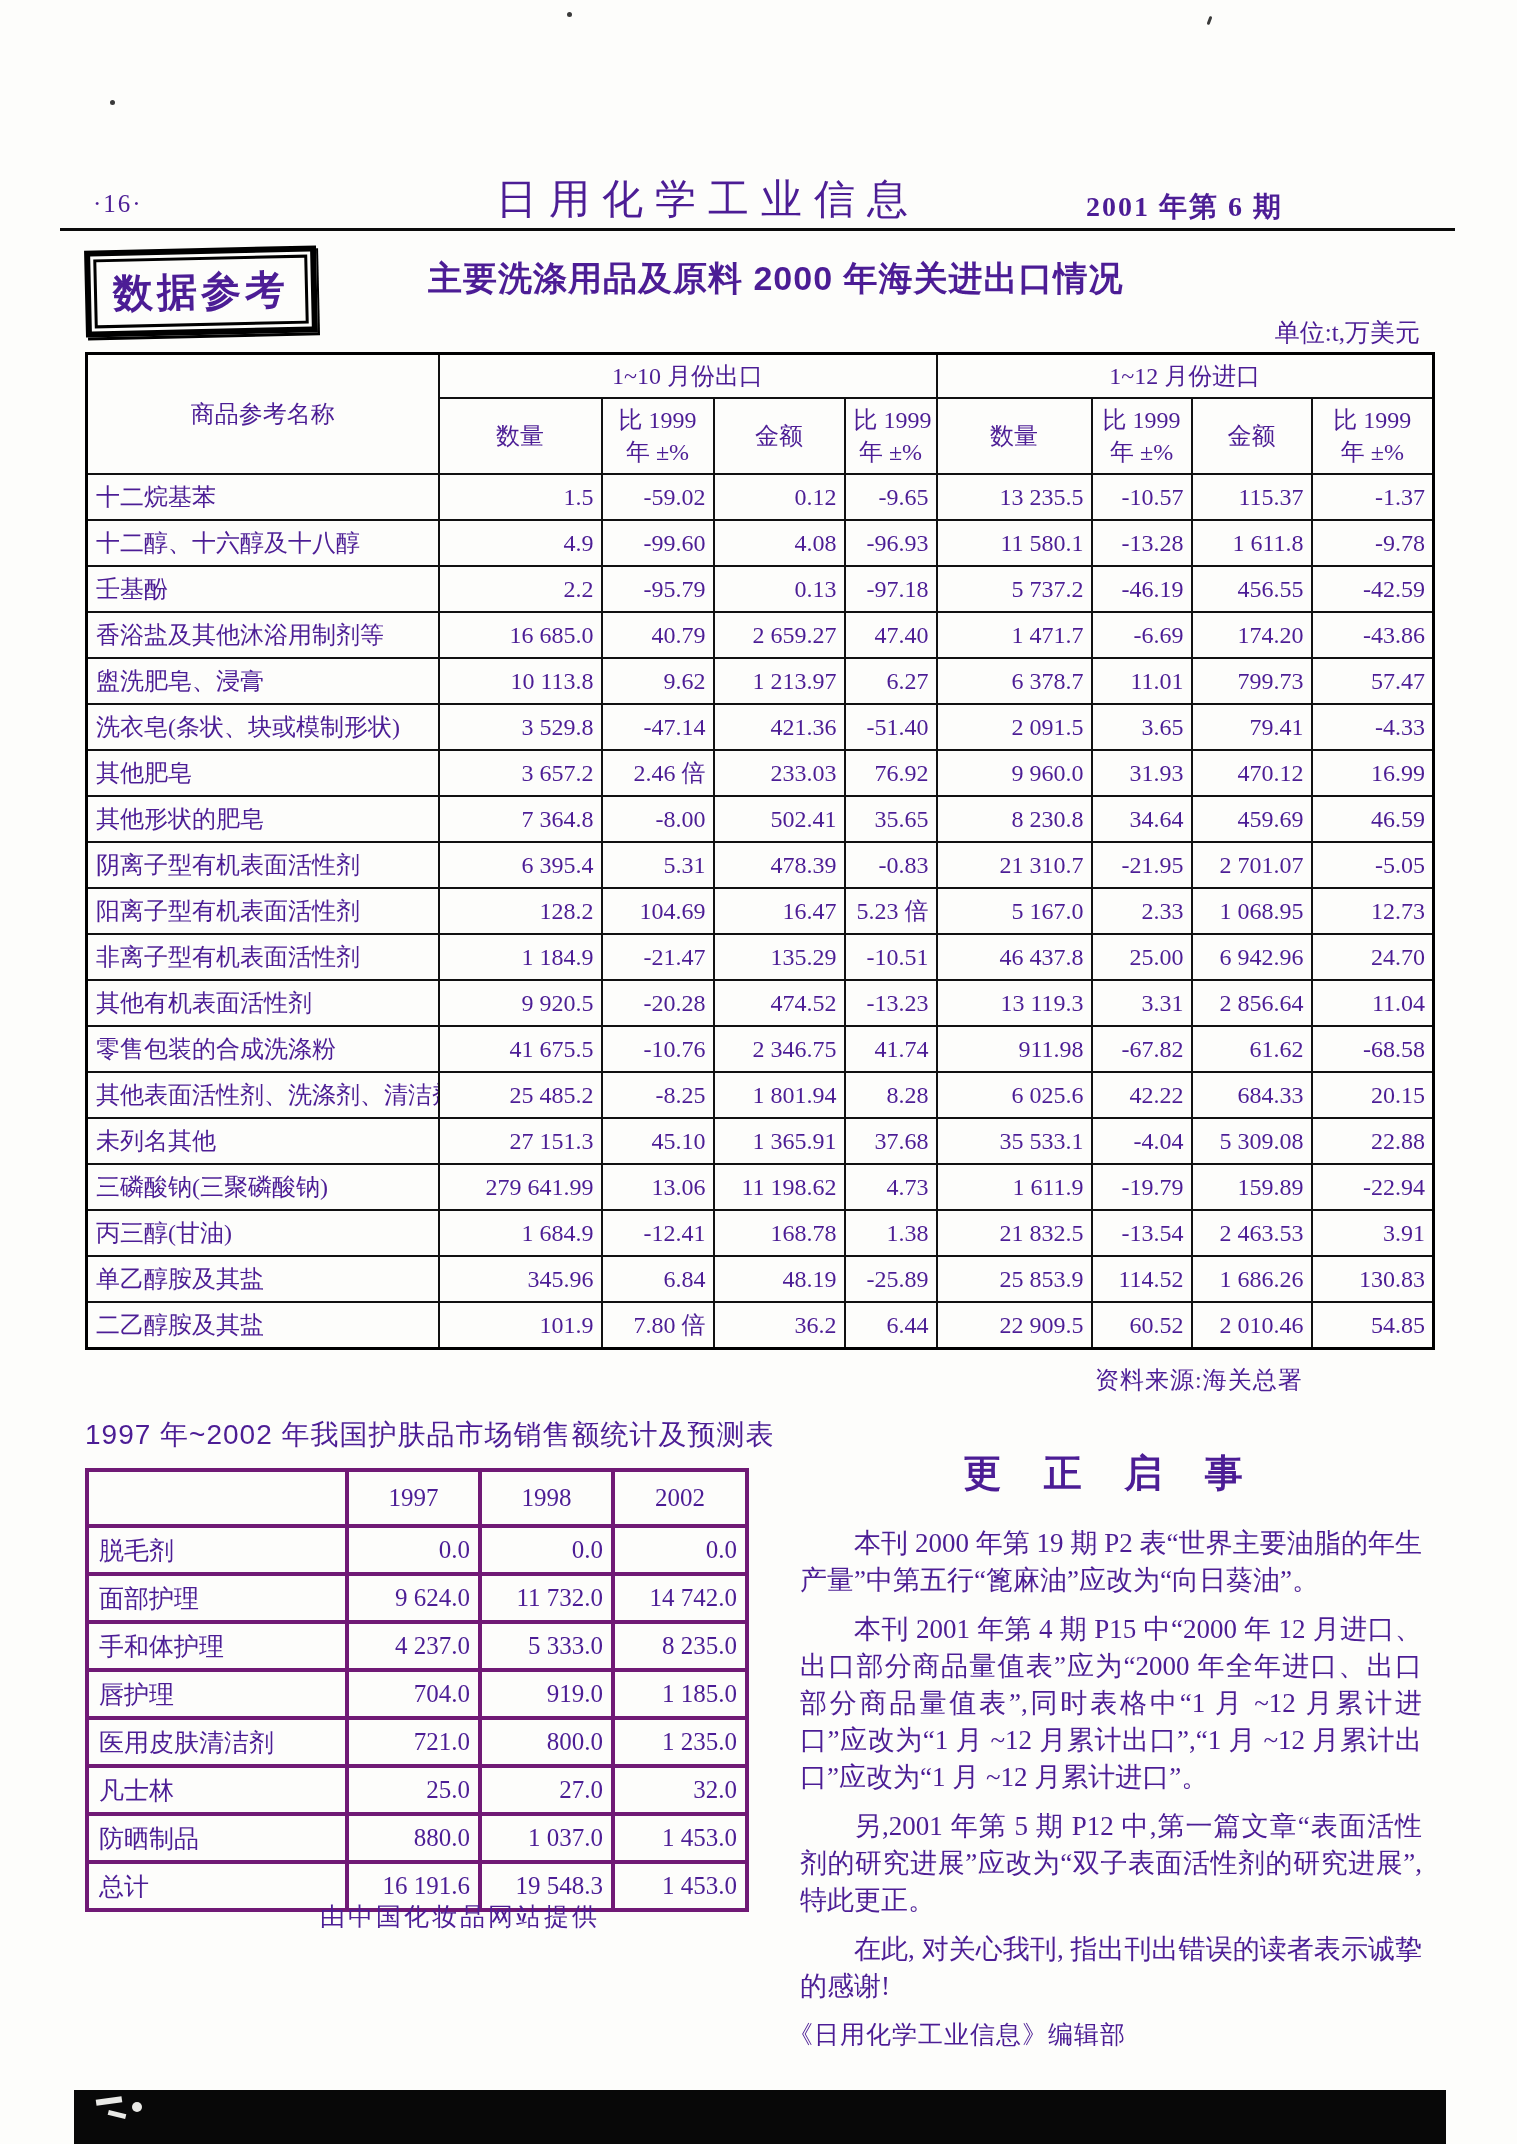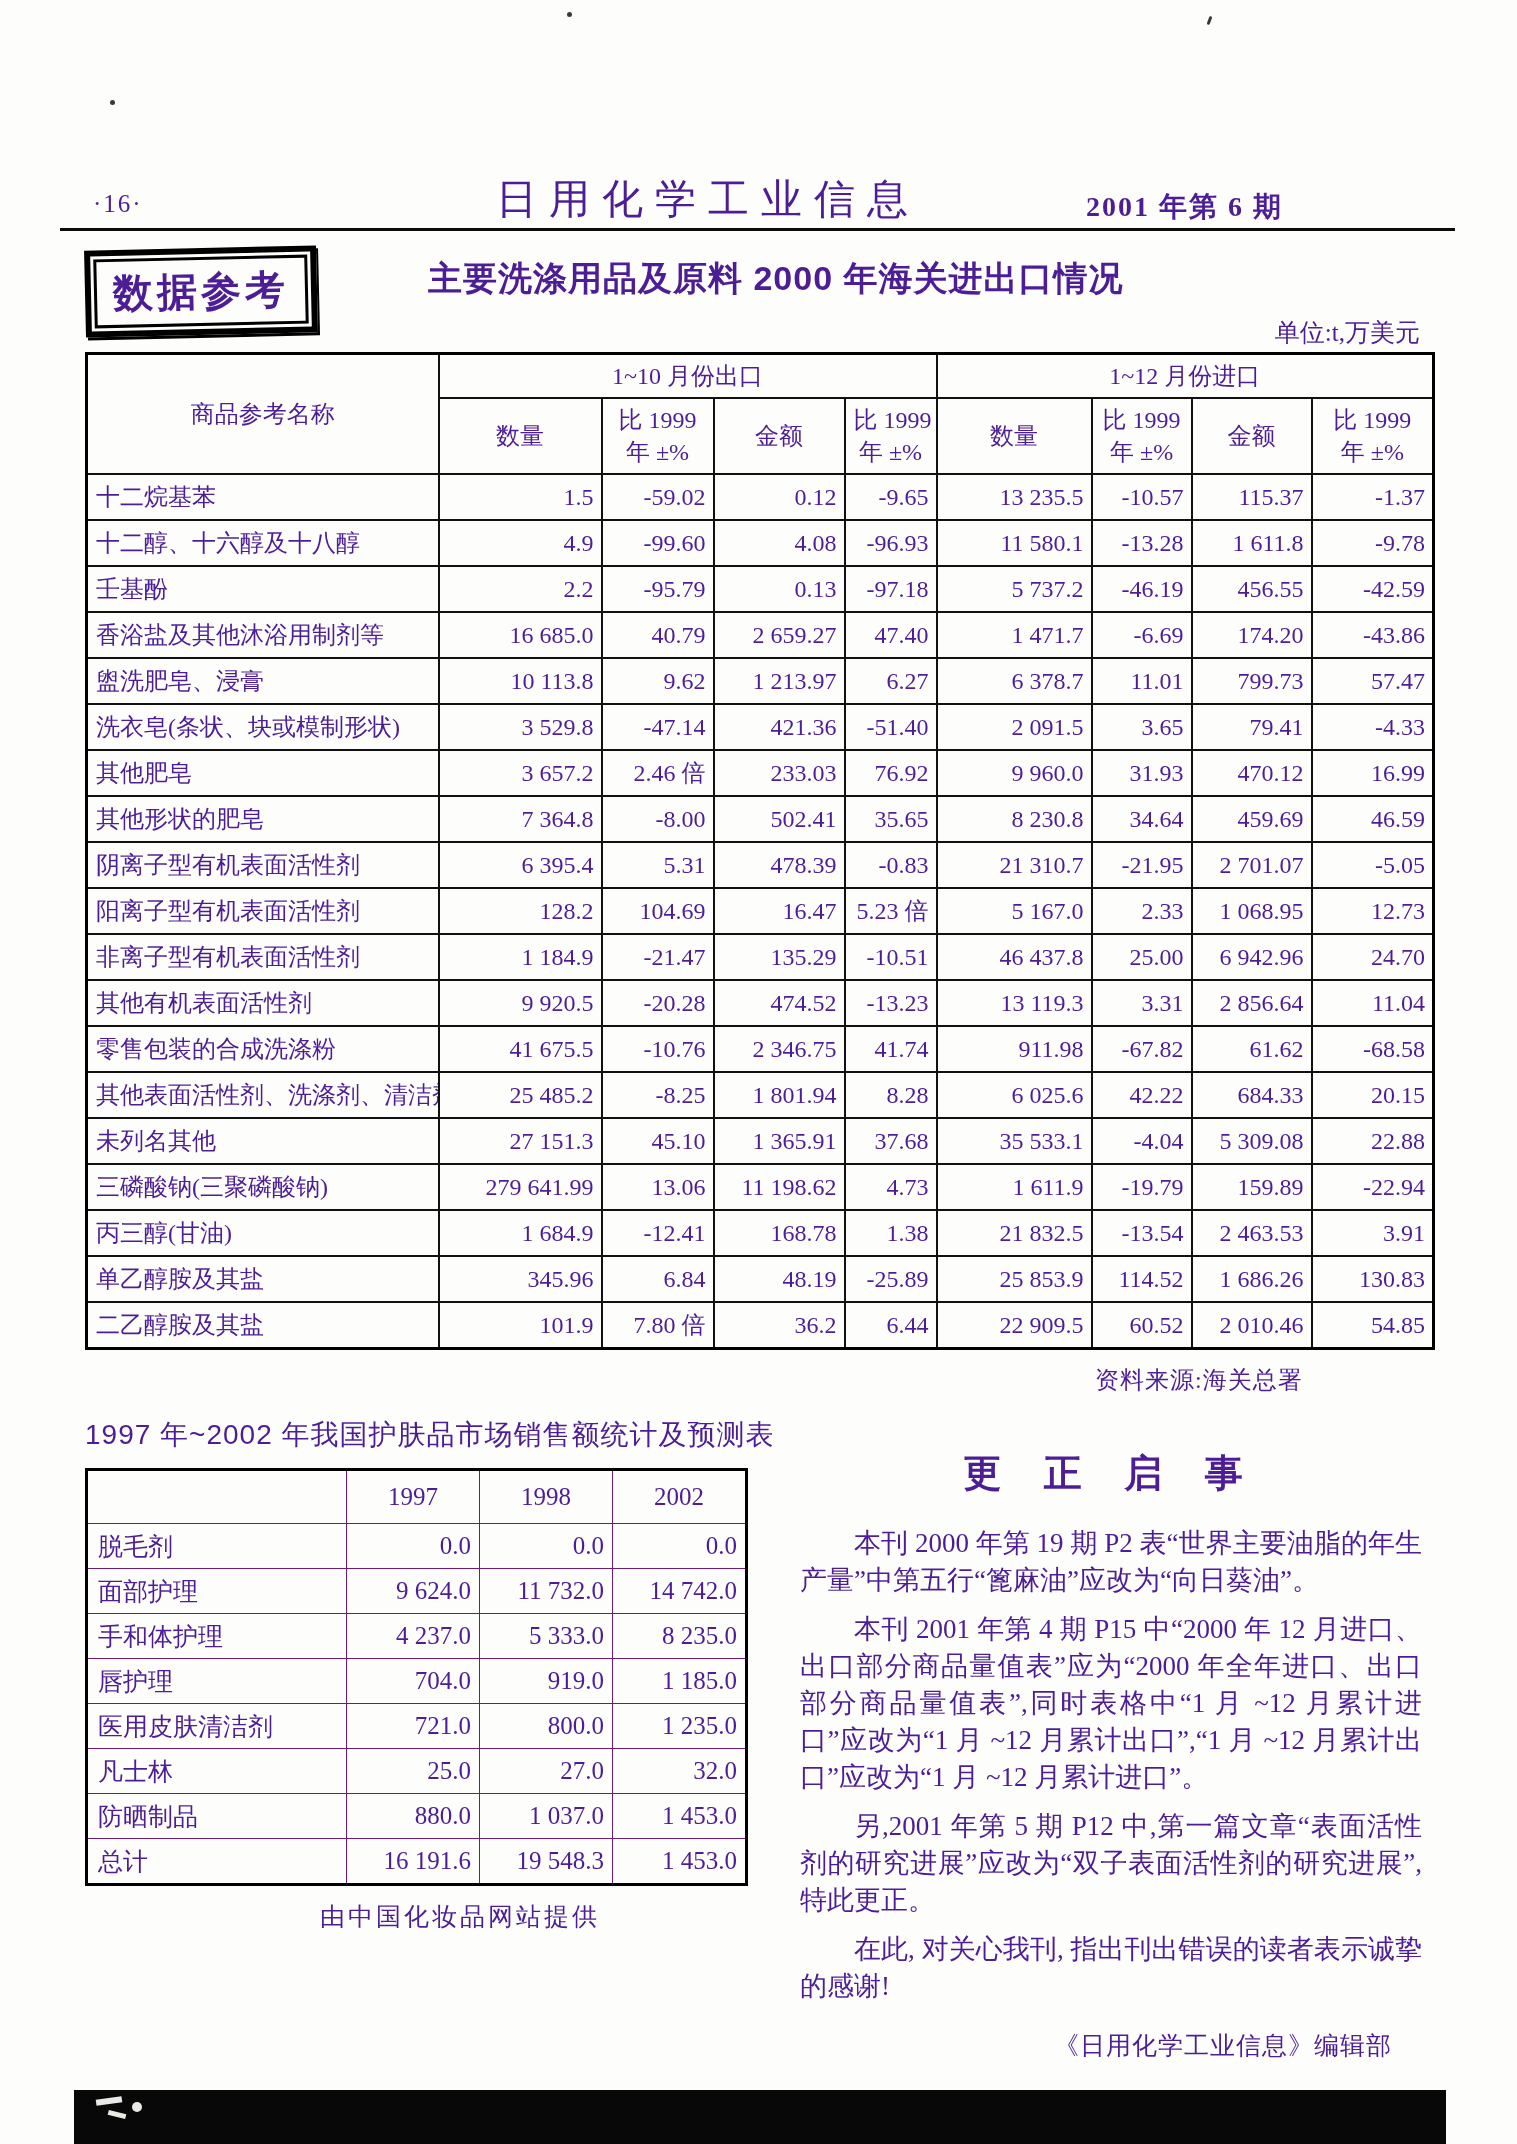--- a/index.html
+++ b/index.html
@@ -73,40 +73,40 @@
   .skincare-title{
     position:absolute;left:85px;top:1416px;
     font-family:"Liberation Sans","DejaVu Sans",sans-serif;
     font-size:28px;font-weight:normal;letter-spacing:1px;
   }
   .skincare-table{
     position:absolute;left:85px;top:1468px;width:660px;
     border-collapse:collapse;table-layout:fixed;font-size:25px;
     border:3px solid #000;
   }
-  .skincare-table th,.skincare-table td{border:1px solid #701a75;padding:0 10px;font-weight:normal;white-space:nowrap;overflow:hidden;}
+  .skincare-table th,.skincare-table td{border:4px solid #701a75;padding:0 10px;font-weight:normal;white-space:nowrap;overflow:hidden;}
   .skincare-table th{height:52px;text-align:center;}
   .skincare-table td{height:44px;}
   .skincare-table td.lbl{text-align:left;}
   .skincare-table td.num{text-align:right;padding-right:8px;}
   .provider-note{position:absolute;left:85px;top:1900px;width:660px;text-align:center;font-size:25px;letter-spacing:3px;padding-left:90px;box-sizing:border-box;}
 
   
   .correction{position:absolute;left:788px;top:1448px;width:646px;}
   .correction-title{
     text-align:center;
     font-family:"Liberation Sans","DejaVu Sans",sans-serif;
     font-size:38px;font-weight:bold;letter-spacing:16px;
     margin:0 0 26px 0;
   }
   .correction p{
     margin:12px;font-size:27px;line-height:37px;
     text-align:justify;text-indent:2em;
   }
-  .correction-signature{margin-top:24px;text-align:right;padding-right:42px;font-size:25px;letter-spacing:1px;}
+  .correction-signature{margin-top:13px;text-align:left;padding-right:42px;font-size:25px;letter-spacing:1px;}
 
   
   .bottom-bar{position:absolute;left:74px;top:2090px;width:1372px;height:54px;background:#080808;}
   .bottom-bar .wmark{position:absolute;background:#e9e9e6;}
   .bottom-bar .w1{left:22px;top:8px;width:26px;height:6px;transform:rotate(-8deg);}
   .bottom-bar .w2{left:34px;top:22px;width:18px;height:5px;transform:rotate(14deg);}
   .bottom-bar .w3{left:58px;top:12px;width:10px;height:10px;border-radius:50%;}
 </style>
 </head>
 <body>

